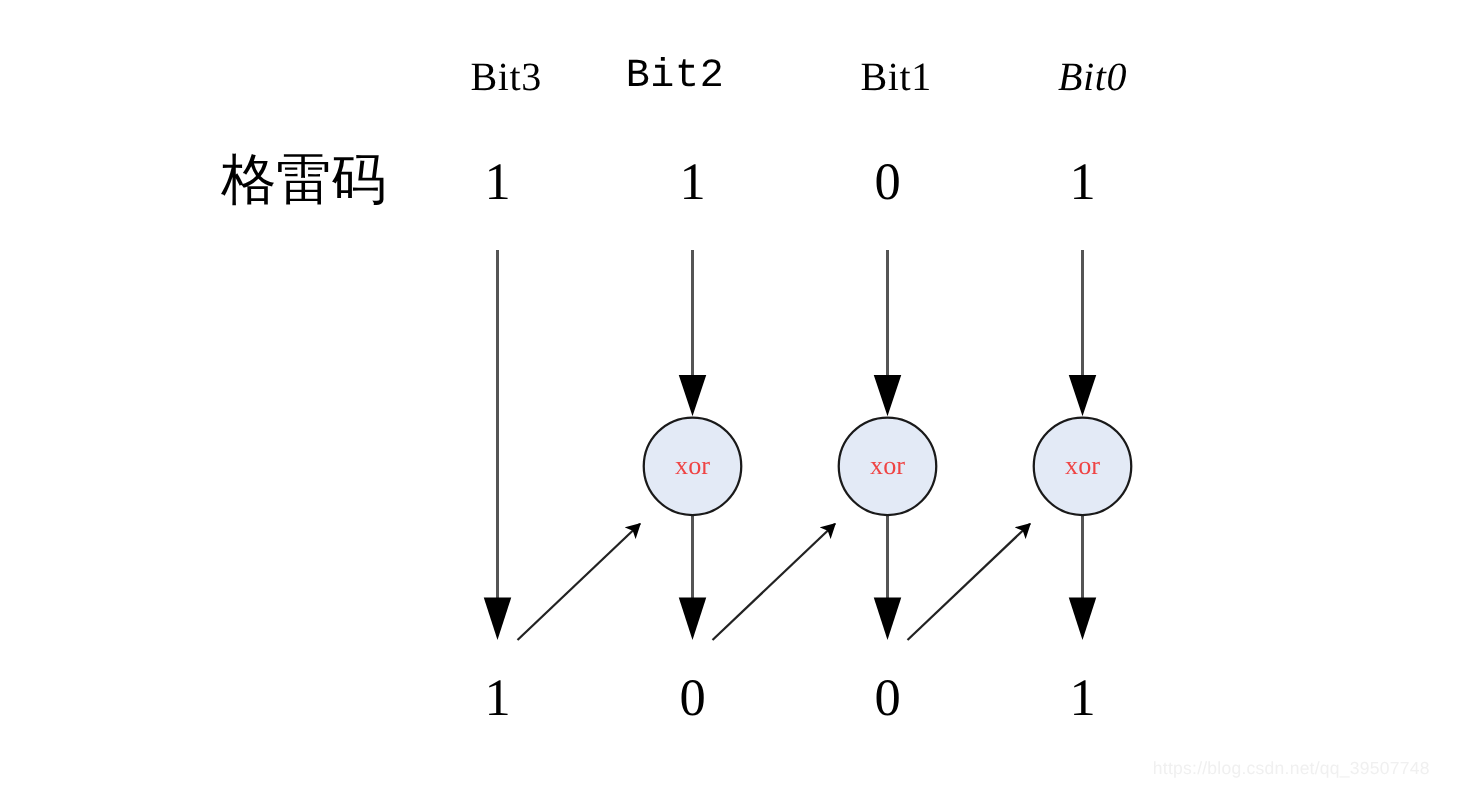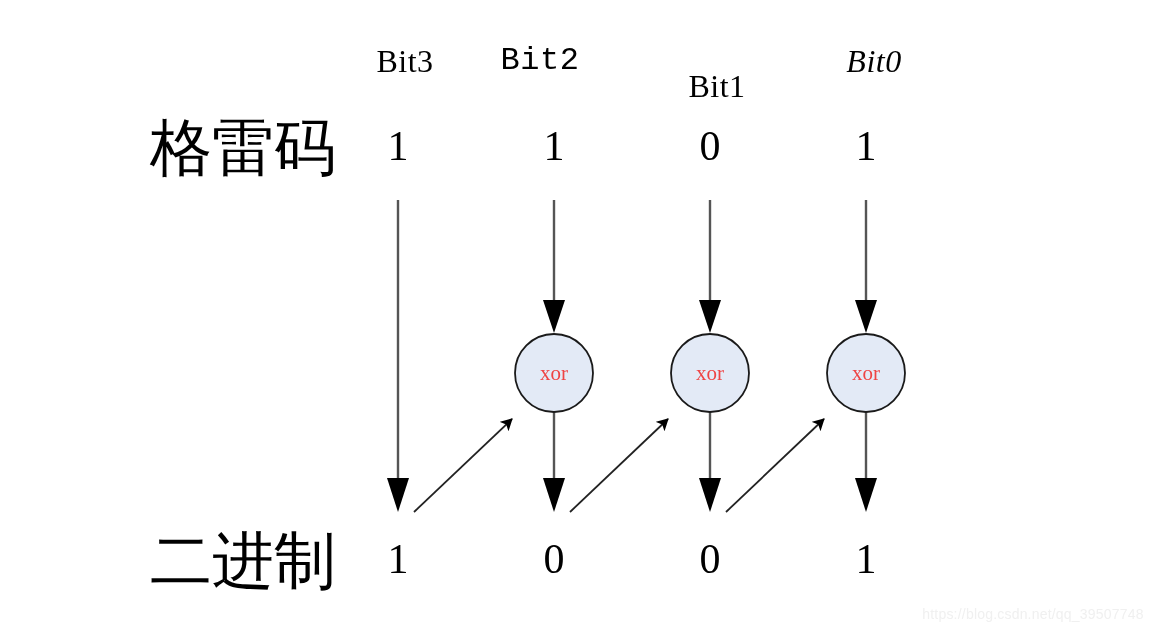--- a/index.html
+++ b/index.html
@@ -32,23 +32,23 @@
   .col-header {
     font-size: 32px;
     transform: translate(-50%, 0);
     letter-spacing: 0.5px;
   }
   .bit-digit {
     font-size: 42px;
     transform: translate(-50%, 0);
   }
   .row-label {
-    font-size: 62px;
+    font-size: 44px;
     transform: translate(-50%, 0);
-    font-family: Liberation Mono, monospace;
+    font-family: Liberation Serif, serif;
   }
   .xor-label {
     font-size: 21px;
     transform: translate(-50%, -50%);
     color: #ef4444;
   }
   .watermark {
     position: absolute;
     font-family: "Liberation Sans", "DejaVu Sans", sans-serif;
     font-size: 14px;
@@ -114,31 +114,30 @@
     <circle cx="710" cy="373" r="39" fill="#e3eaf6" stroke="#1a1a1a" stroke-width="1.8"></circle>
     <circle cx="866" cy="373" r="39" fill="#e3eaf6" stroke="#1a1a1a" stroke-width="1.8"></circle>
   </svg>
 
   <div class="txt xor-label" style="left:554px; top:373px;">xor</div>
   <div class="txt xor-label" style="left:710px; top:373px;">xor</div>
   <div class="txt xor-label" style="left:866px; top:373px;">xor</div>
 
   <div class="txt col-header" style="left:405px; top:45px;">Bit3</div>
   <div class="txt col-header" style="left:540px; top:45px;font-family:Liberation Mono, monospace;">Bit2</div>
-  <div class="txt col-header" style="left:717px; top:45px;margin-top:25px;">Bit1</div>
+  <div class="txt col-header" style="left:717px; top:45px;">Bit1</div>
   <div class="txt col-header" style="left:874px; top:45px;font-style:italic;">Bit0</div>
 
   <div class="txt row-label" style="left:243px; top:122px;">格雷码</div>
 
   <div class="txt bit-digit" style="left:398px; top:125px;">1</div>
   <div class="txt bit-digit" style="left:554px; top:125px;">1</div>
   <div class="txt bit-digit" style="left:710px; top:125px;">0</div>
   <div class="txt bit-digit" style="left:866px; top:125px;">1</div>
 
-  <div class="txt row-label" style="left:243px; top:535px;">二进制</div>
 
   <div class="txt bit-digit" style="left:398px; top:538px;">1</div>
   <div class="txt bit-digit" style="left:554px; top:538px;">0</div>
   <div class="txt bit-digit" style="left:710px; top:538px;">0</div>
   <div class="txt bit-digit" style="left:866px; top:538px;">1</div>
 
   <div class="watermark" style="left:1033px; top:614px;">https://blog.csdn.net/qq_39507748</div>
 
 </div>
 

